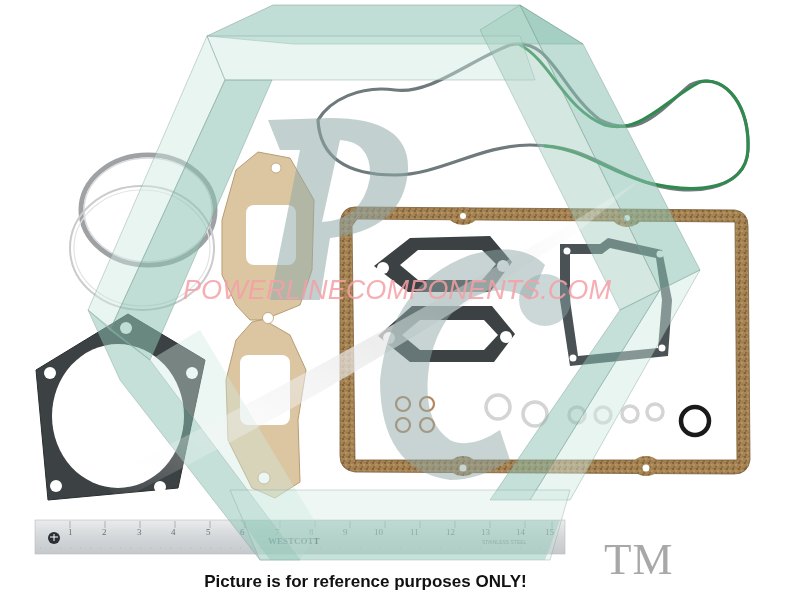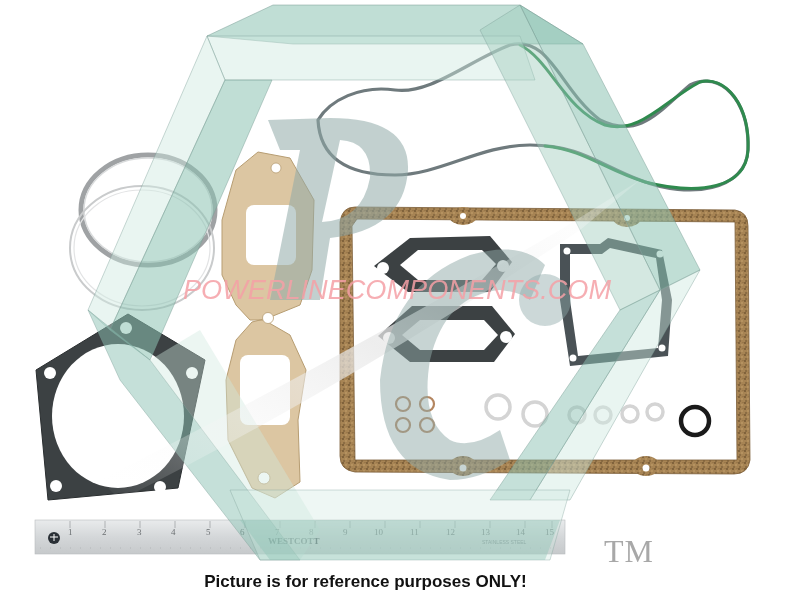--- a/index.html
+++ b/index.html
@@ -4,21 +4,21 @@
 <style>
   html, body { margin: 0; padding: 0; background: #ffffff; }
   body { width: 800px; height: 600px; position: relative; overflow: hidden; font-family: "Liberation Sans", sans-serif; }
   #stage { position: absolute; left: 0; top: 0; width: 800px; height: 600px; }
   .caption {
     position: absolute; left: 0; top: 572px; width: 731px; text-align: center;
     font-family: "Liberation Sans", sans-serif; font-weight: bold; font-size: 17px; color: #111111;
   }
   .tm {
     position: absolute; left: 604px; top: 533px;
-    font-family: "Liberation Serif", serif; font-size: 32px; color: #a8a8a8; letter-spacing: 1px;
+    font-family: "Liberation Serif", serif; font-size: 45px; color: #a8a8a8; letter-spacing: 1px;
   }
   .wm-text {
     font-family: "Liberation Sans", sans-serif; font-style: italic; font-size: 27px; letter-spacing: 0px;
   }
   .ruler-num { font-family: "Liberation Serif", serif; font-size: 9px; fill: #6b6f72; }
   .ruler-brand { font-family: "Liberation Serif", serif; font-size: 9px; fill: #444a50; font-weight: bold; }
   .ruler-small { font-family: "Liberation Sans", sans-serif; font-size: 5px; fill: #7a7f84; }
 </style>
 </head>
 <body>

